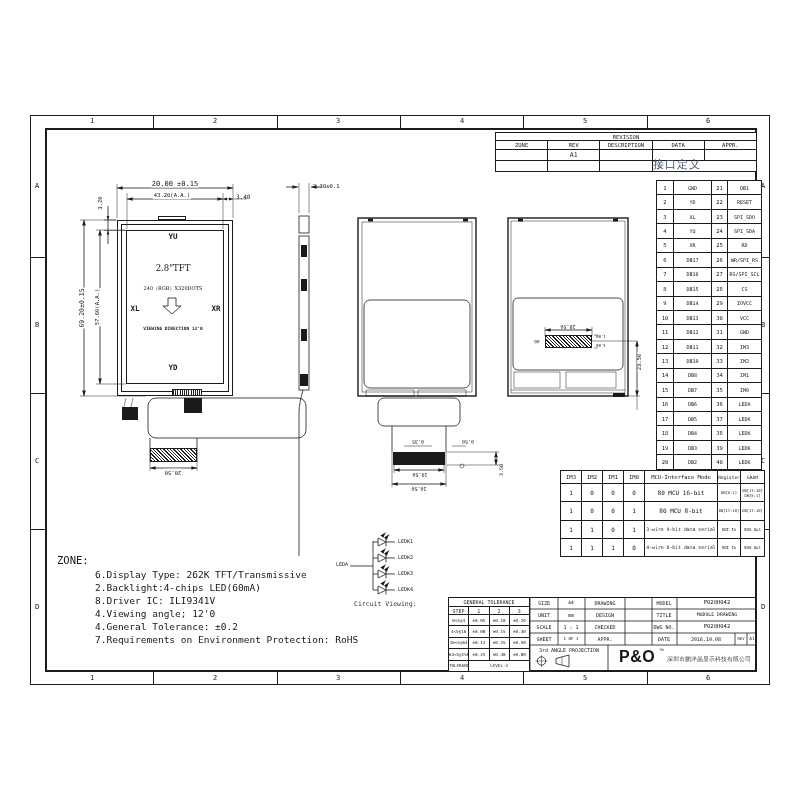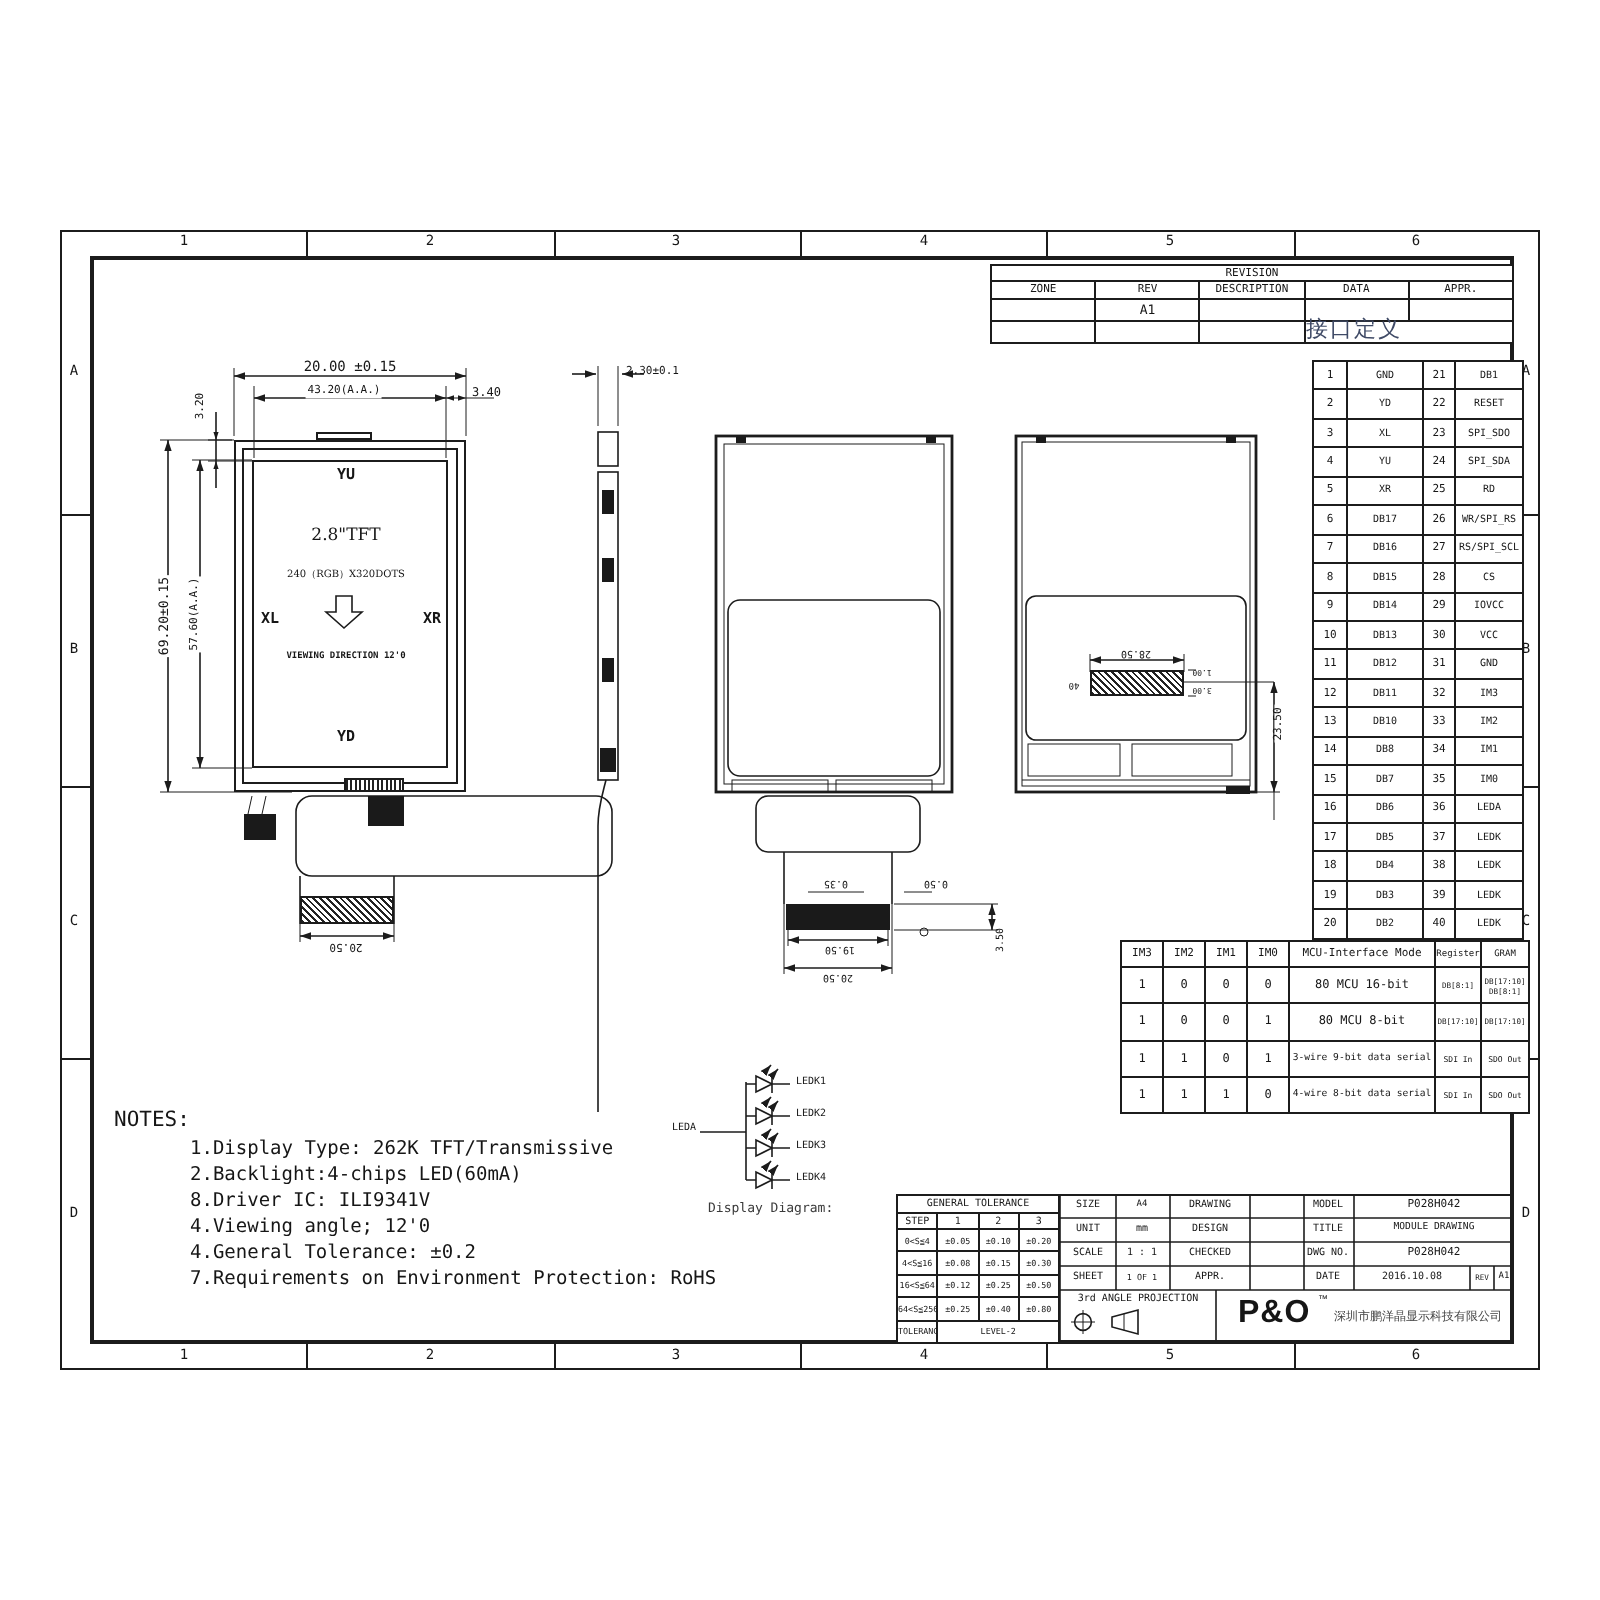--- a/index.html
+++ b/index.html
@@ -470,24 +470,24 @@
       <td style="font-size:4px;">SDO Out</td>
     </tr>
   </tbody>
     </table>
 
   <div class="t" style="left:328px;top:562px;width:20px;text-align:right;font-size:5px;">LEDA</div>
   <div class="t" style="left:398px;top:539px;font-size:5px;">LEDK1</div>
   <div class="t" style="left:398px;top:555px;font-size:5px;">LEDK2</div>
   <div class="t" style="left:398px;top:571px;font-size:5px;">LEDK3</div>
   <div class="t" style="left:398px;top:587px;font-size:5px;">LEDK4</div>
-  <div class="t" style="left:354px;top:601px;font-size:6.5px;color:#3a3a3a;">Display Diagram:</div>
-
-  <div class="t" style="left:57px;top:555px;font-size:10.5px;">NOTES:</div>
-  <div class="t" style="left:95px;top:570px;font-size:9.5px;">1.Display Type: 262K TFT/Transmissive</div>
+  <div class="t" style="left:354px;top:601px;font-size:6.5px;color:#3a3a3a;">Circuit Viewing:</div>
+
+  <div class="t" style="left:57px;top:555px;font-size:10.5px;">ZONE:</div>
+  <div class="t" style="left:95px;top:570px;font-size:9.5px;">6.Display Type: 262K TFT/Transmissive</div>
   <div class="t" style="left:95px;top:583px;font-size:9.5px;">2.Backlight:4-chips LED(60mA)</div>
   <div class="t" style="left:95px;top:596px;font-size: 9.5px;">8.Driver IC: ILI9341V</div>
   <div class="t" style="left:95px;top:609px;font-size:9.5px;">4.Viewing angle;  12'0</div>
   <div class="t" style="left:95px;top:622px;font-size:9.5px;">4.General Tolerance: ±0.2</div>
   <div class="t" style="left:95px;top:635px;font-size:9.5px;">7.Requirements on Environment Protection: RoHS</div>
 
   <div class="box" style="left:448px;top:597px;width:309px;height:75px;border-width:1.5px;z-index:3;"></div>
 
   <table style="left:448px;top:597px;width:82px;height:75px;">
     <tbody>

